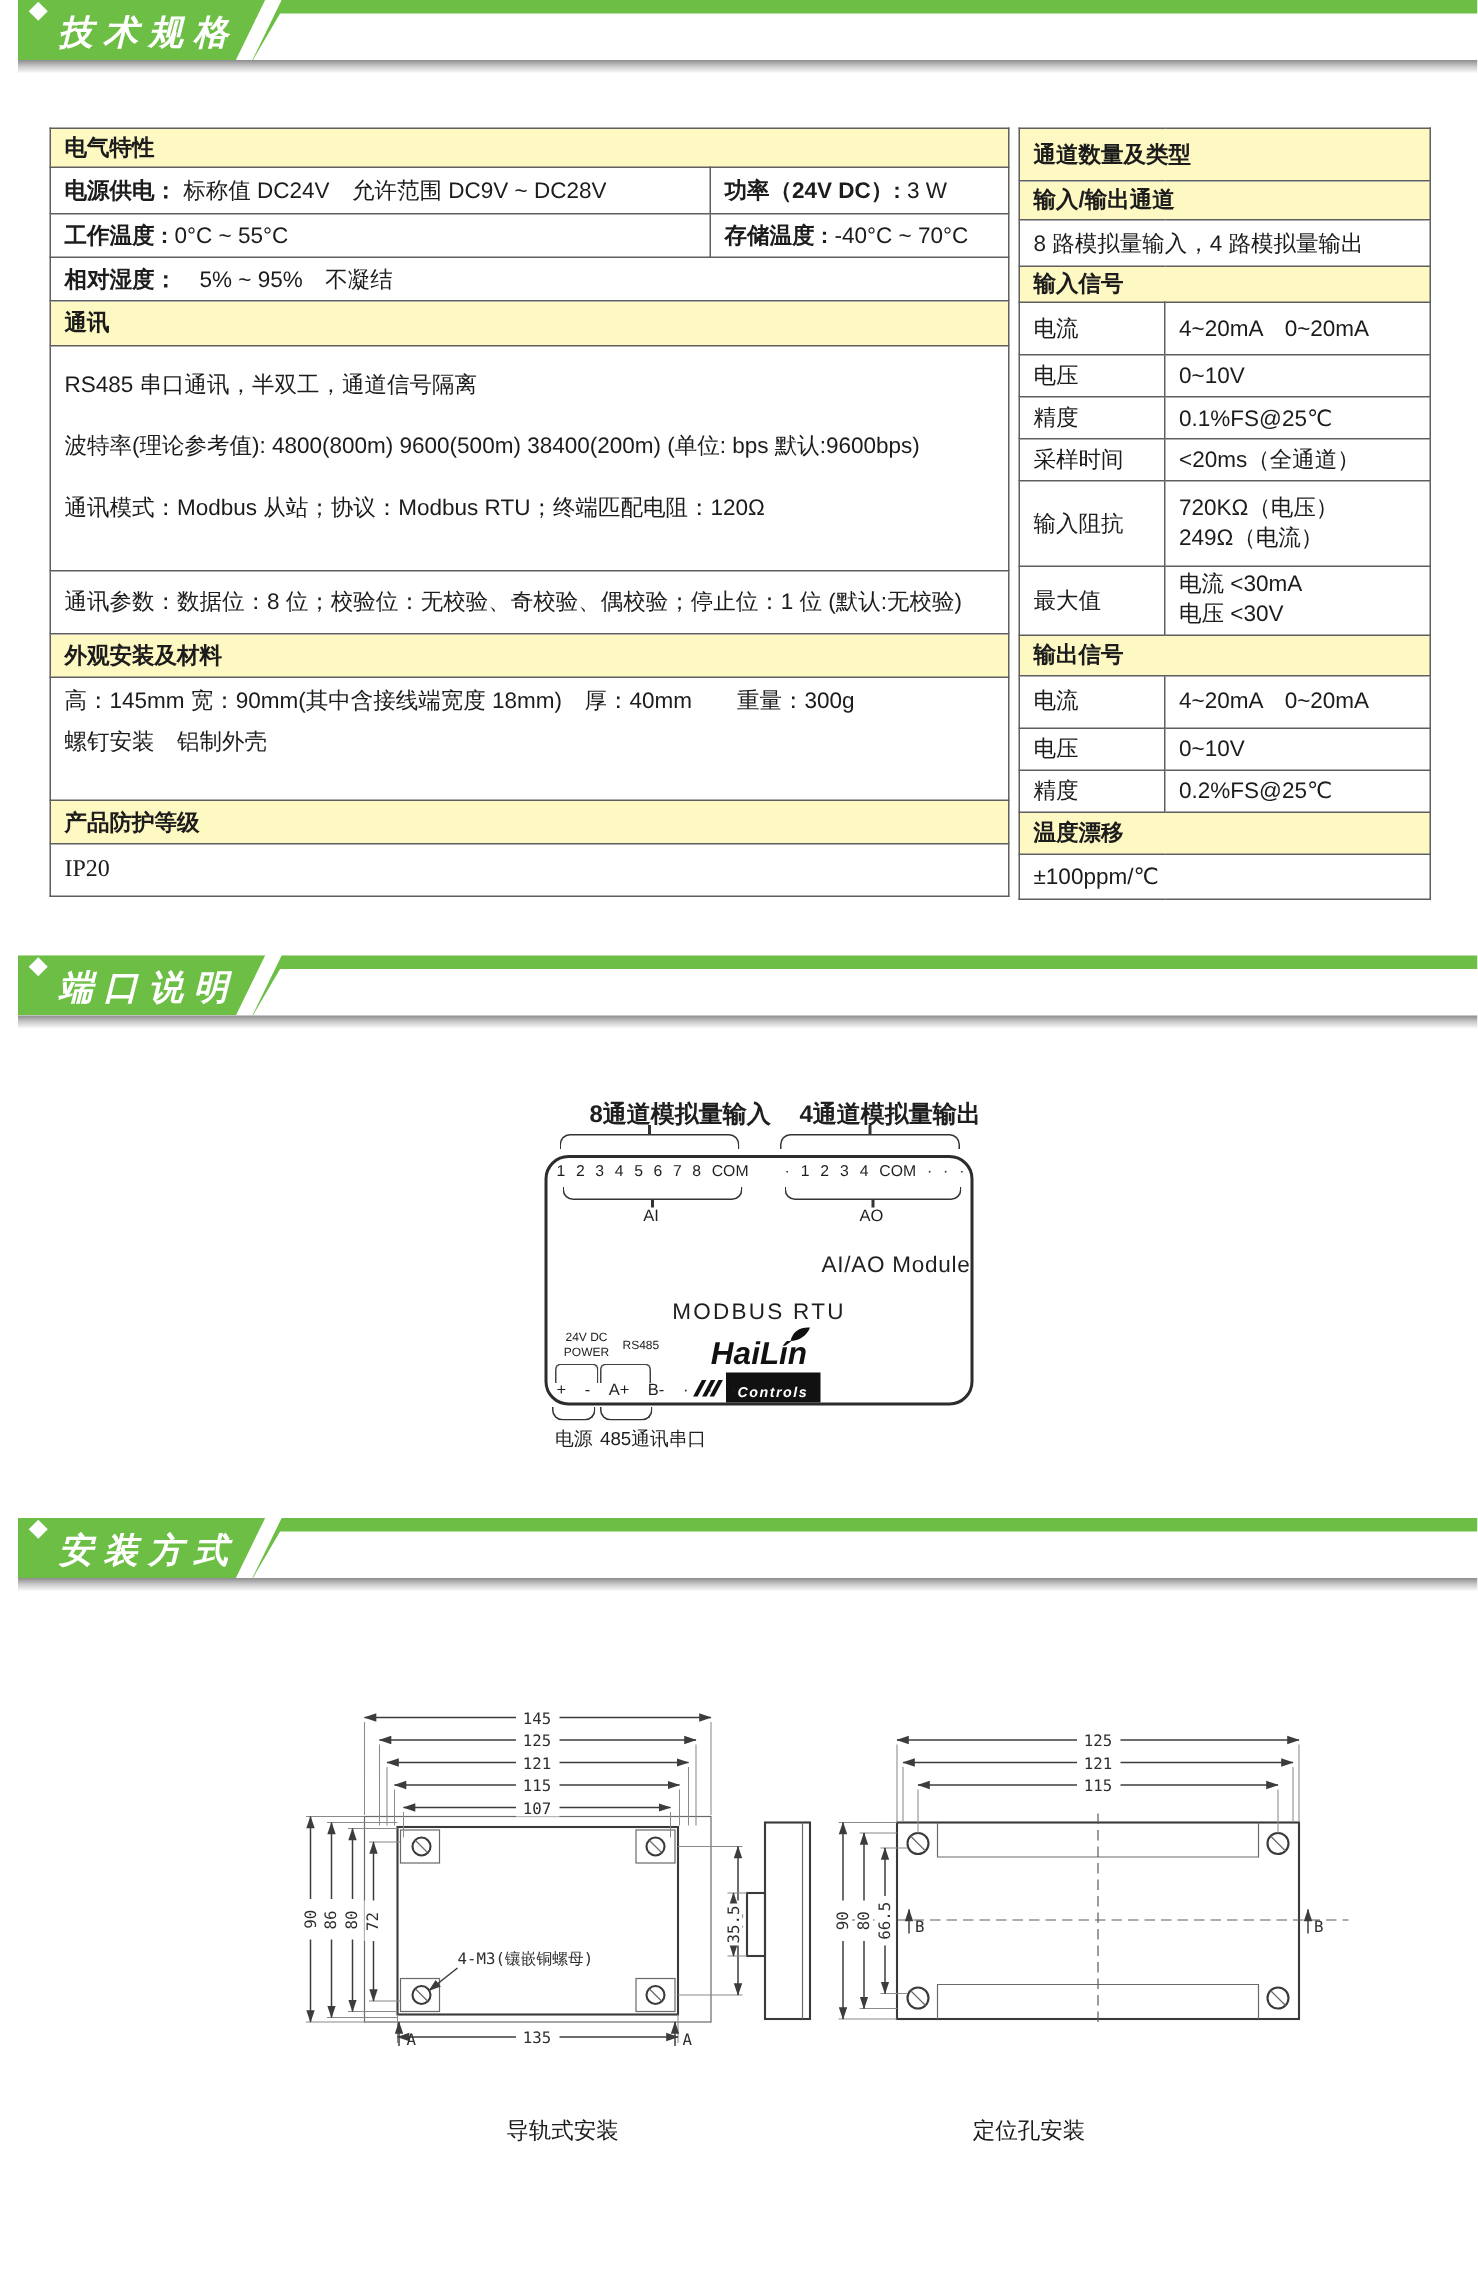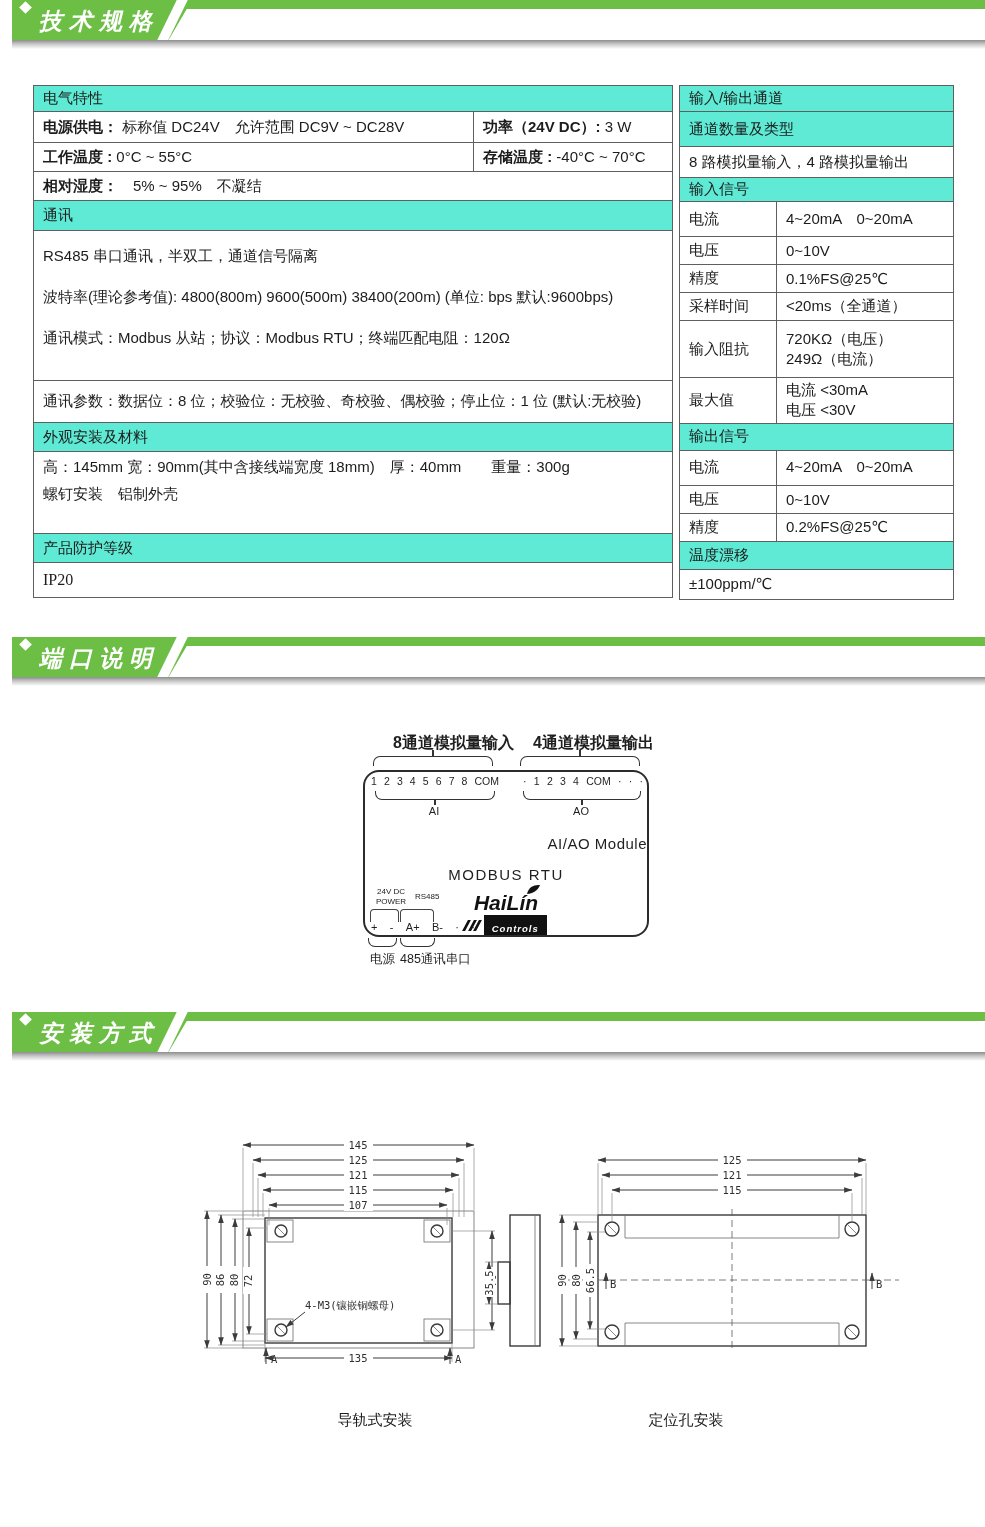--- a/index.html
+++ b/index.html
@@ -17,21 +17,21 @@
                   background:linear-gradient(to bottom,#8d8d8d 0%,#c8c8c8 45%,#ffffff 100%);}
   .banner .diamond{position:absolute;left:9px;top:3px;width:9px;height:9px;background:#fff;transform:rotate(45deg);}
   .banner .title{position:absolute;left:27px;top:6px;color:#fff;font-weight:bold;font-style:italic;
                  font-size:23px;letter-spacing:7px;white-space:nowrap;}
 
   
   #spec{position:absolute;left:33px;top:85px;width:919px;display:flex;gap:6px;align-items:flex-start;}
   table{border-collapse:collapse;table-layout:fixed;}
   td,th{border:1px solid #5f5f5f;font-size:15px;color:#1c1c1c;padding:2px 9px;text-align:left;
         font-weight:normal;vertical-align:middle;overflow:hidden;}
-  .hdr{background:#5eead4;font-weight:normal;}
+  .hdr{background:#fef9c3;font-weight:bold;}
   .b{font-weight:bold;}
   #left-table{width:639px;}
   #right-table{width:274px;}
   .cp{margin:22px 0 0 0;}
   .cp:first-child{margin-top:14px;}
   .mech-line{margin:8px 0 0 0;}
   .mech-line:first-child{margin-top:4px;}
   .v2{line-height:1.35;}
 
   
@@ -137,25 +137,25 @@
           </tr>
     </tbody>
       </table>
 
     <table id="right-table">
       <colgroup>
           <col style="width:97px">
           <col style="width:177px">
         </colgroup>
       <tbody>
-          <tr style="height:26px">
+          <tr style="height:35px">
+            <td colspan="2" class="hdr">通道数量及类型</td>
+          </tr>
+      <tr style="height:26px">
             <td colspan="2" class="hdr">输入/输出通道</td>
-          </tr>
-      <tr style="height:35px">
-            <td colspan="2" class="hdr">通道数量及类型</td>
           </tr>
       <tr style="height:31px">
             <td colspan="2">8 路模拟量输入，4 路模拟量输出</td>
           </tr>
       <tr style="height:16px">
             <td colspan="2" class="hdr">输入信号</td>
           </tr>
       <tr style="height:35px">
         <td>电流</td>
         <td>4~20mA　0~20mA</td>

